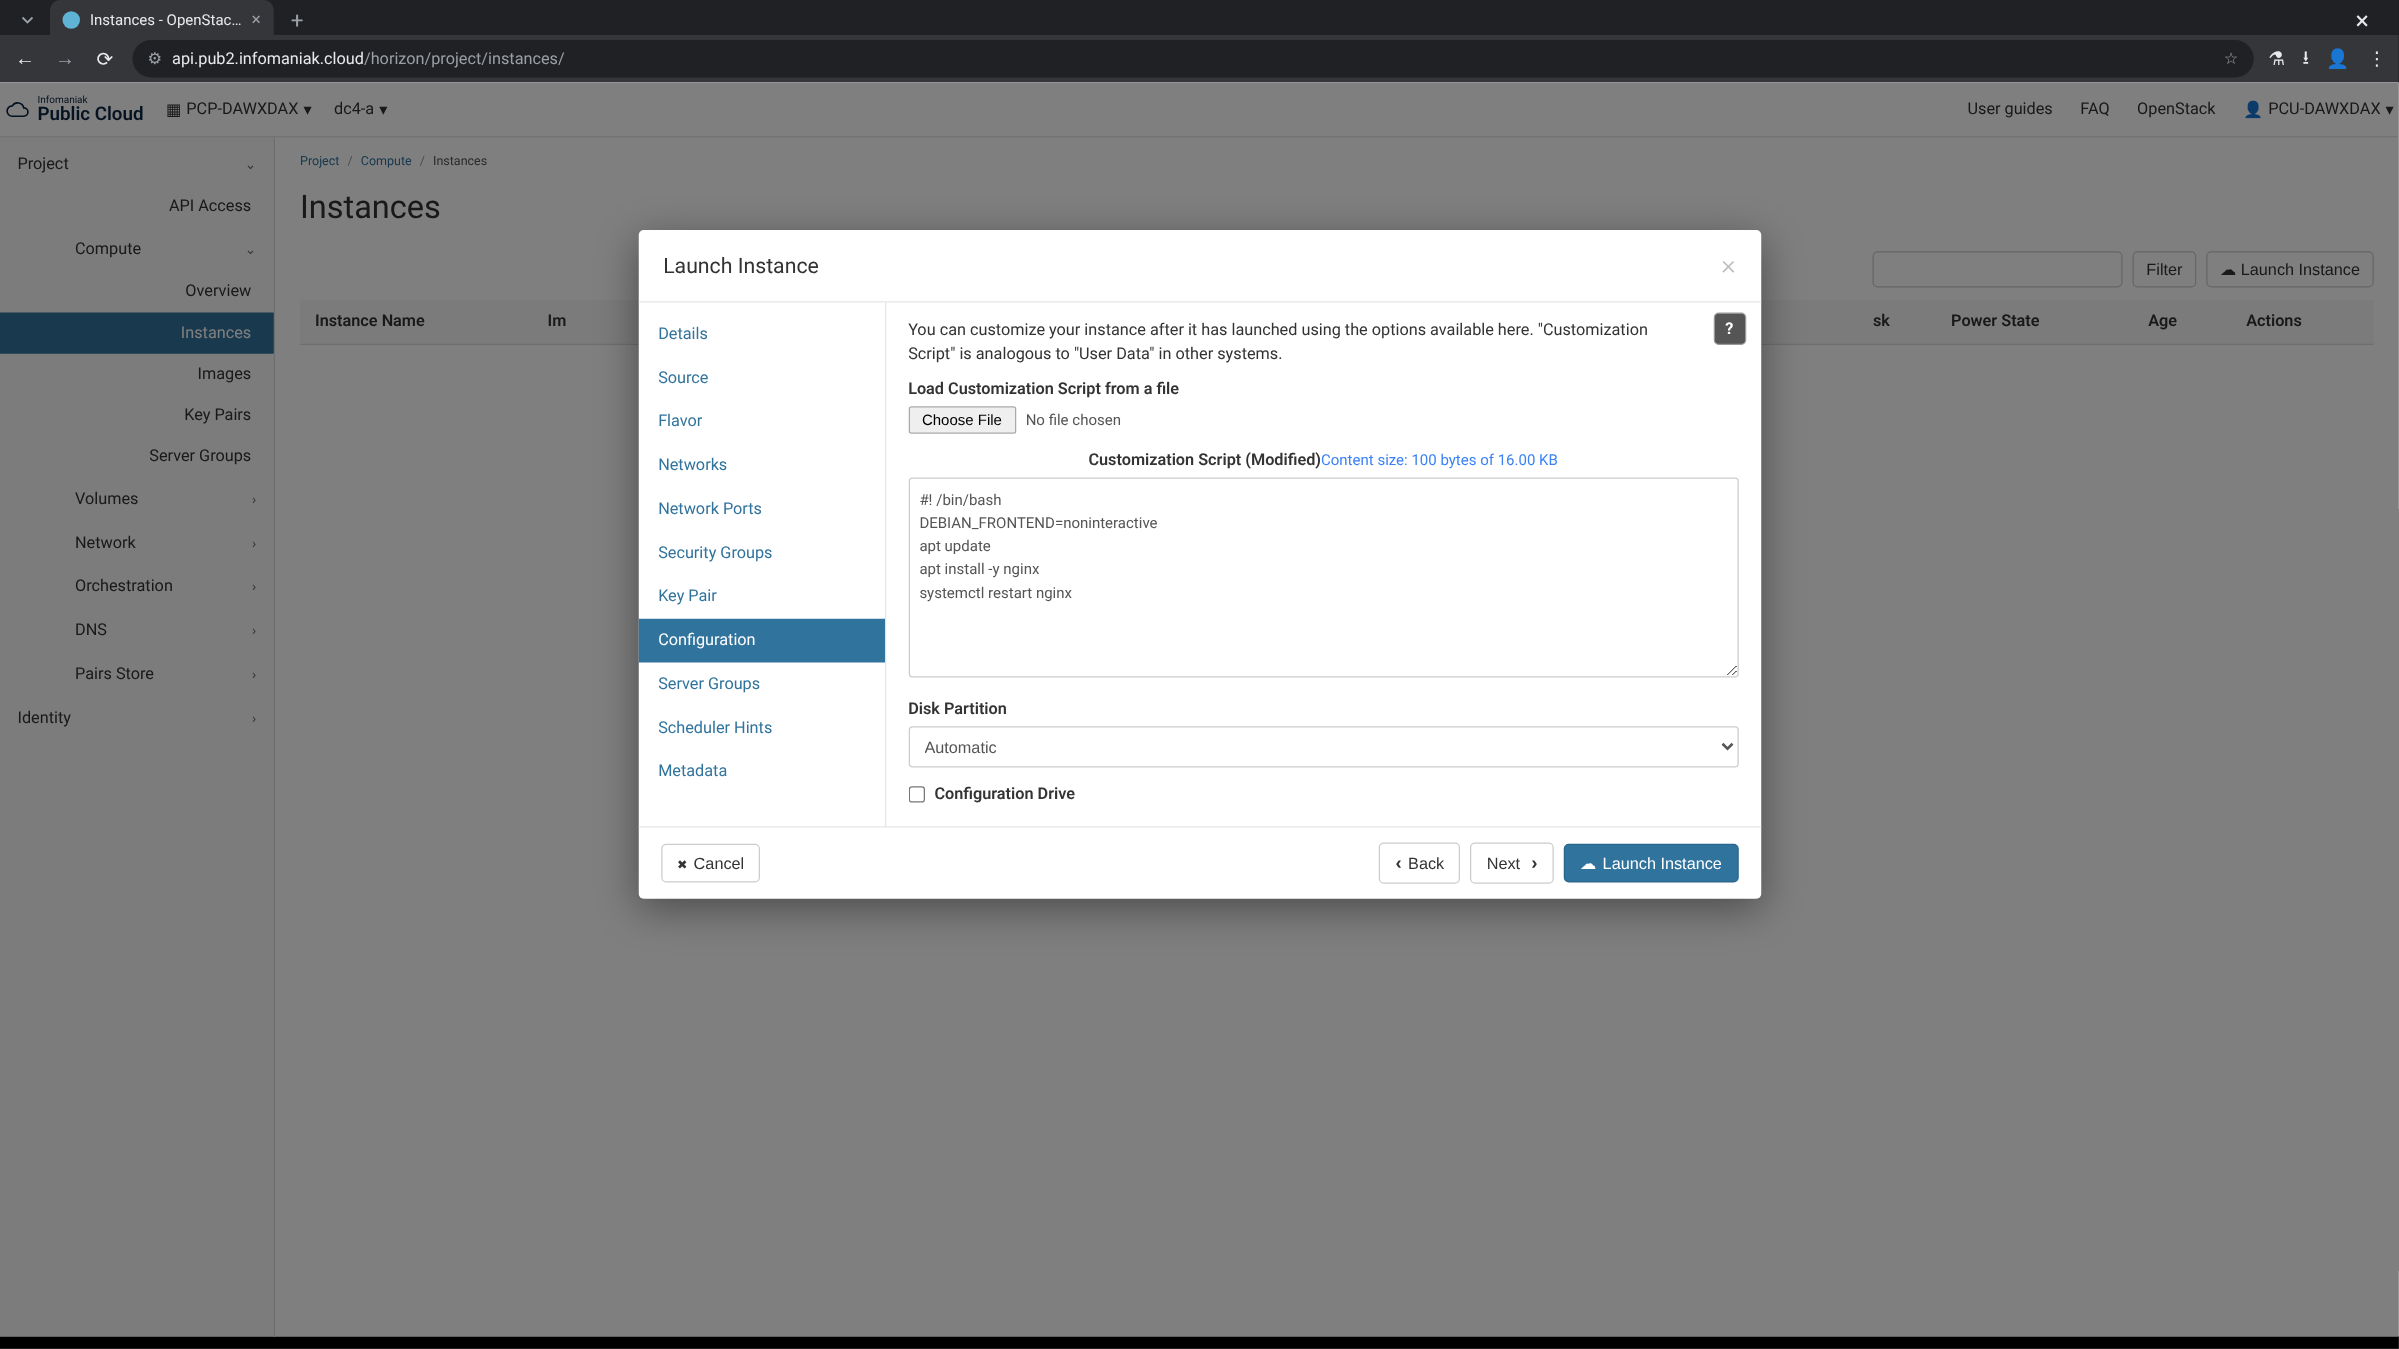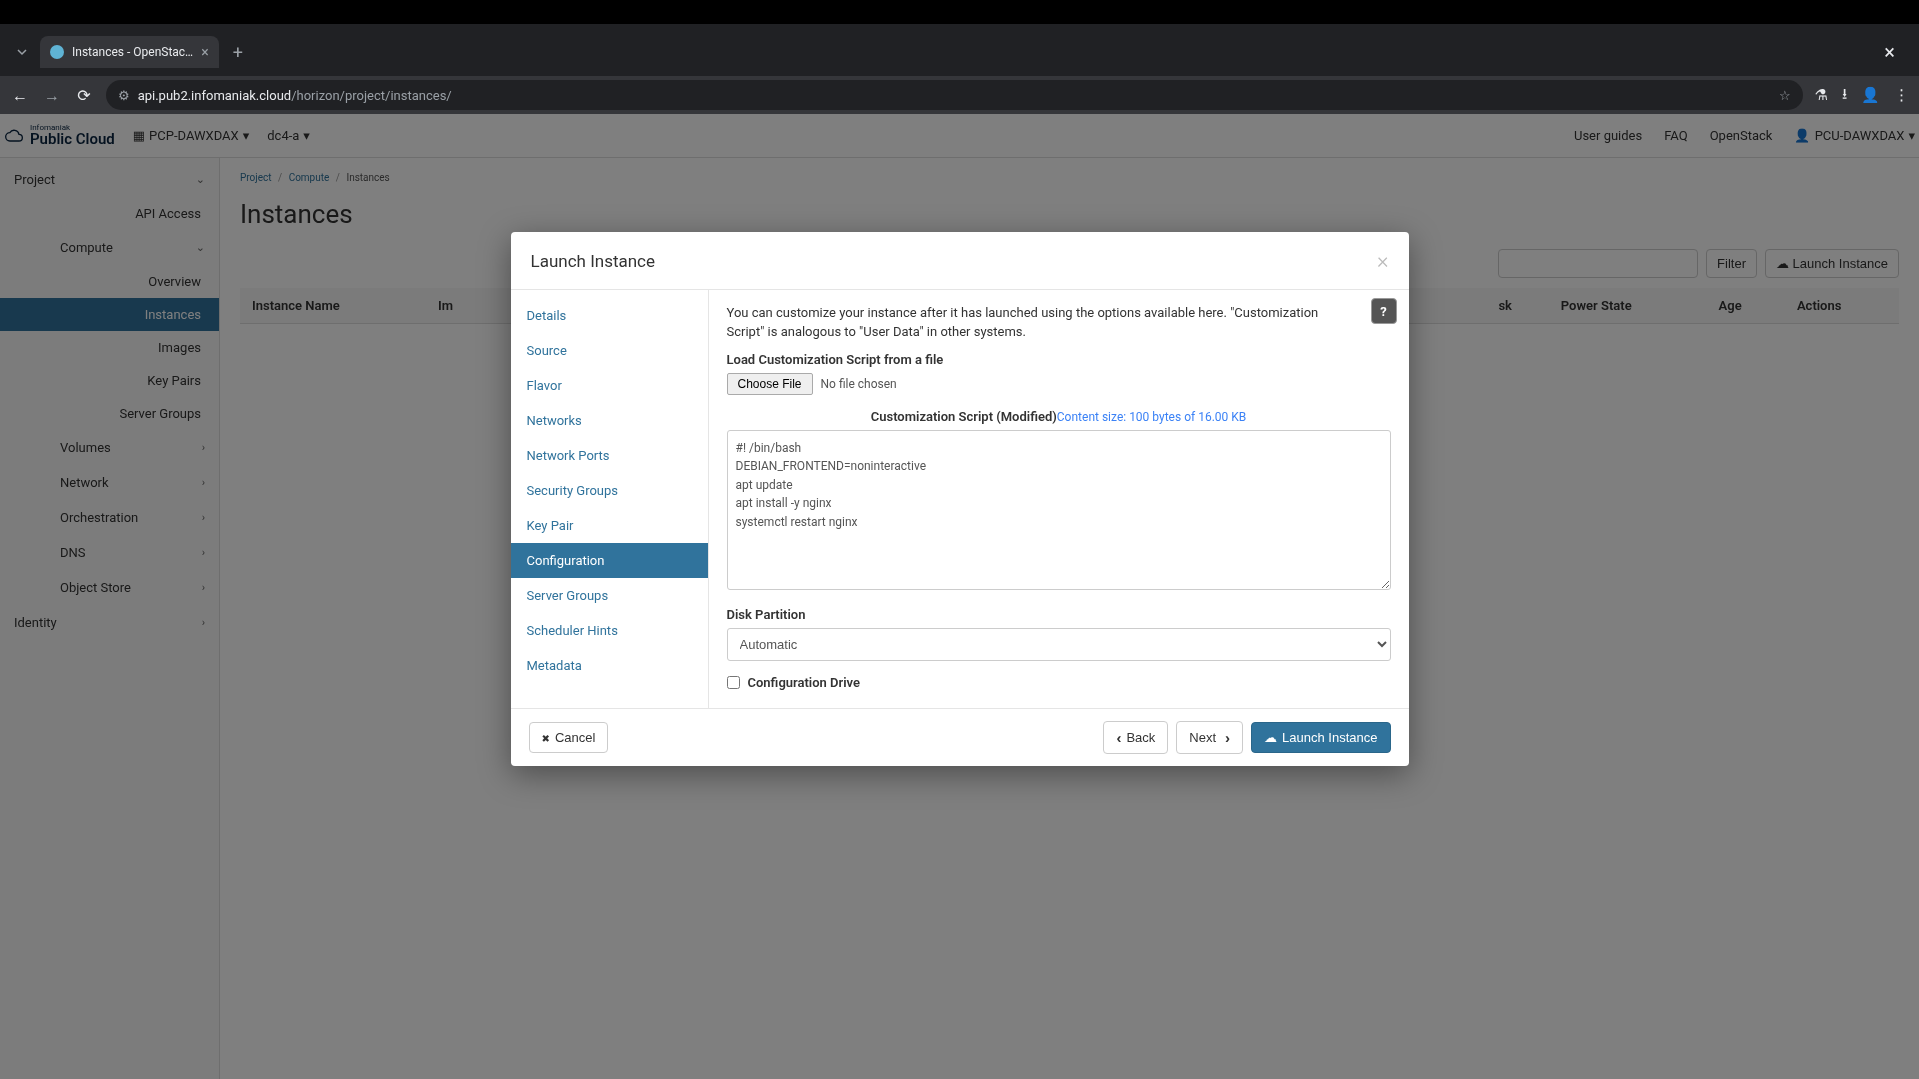--- a/index.html
+++ b/index.html
@@ -9,26 +9,25 @@
   background: #000;
   width: 1919px;
   height: 1079px;
   overflow: hidden;
   position: relative;
 }
 
 
 .browser-chrome { background: #202124; }
 .tab-strip {
-  height: 52px;
+  height: 28px;
   display: flex;
   align-items: center;
   padding: 4px 8px 0 8px;
   gap: 4px;
-  margin-top: 24px;
 }
 .tab-search-btn {
   width: 28px; height: 28px;
   display: flex; align-items: center; justify-content: center;
   color: #9aa0a6;
   border-radius: 6px;
 }
 .tab {
   background: #35363a;
   border-radius: 8px 8px 0 0;
@@ -506,21 +505,21 @@
       </div>
       <div class="sidebar-collapsible">
         <span>Orchestration</span>
         <span class="sidebar-chevron">›</span>
       </div>
       <div class="sidebar-collapsible">
         <span>DNS</span>
         <span class="sidebar-chevron">›</span>
       </div>
       <div class="sidebar-collapsible">
-        <span>Object Store</span>
+        <span>Pairs Store</span>
         <span class="sidebar-chevron">›</span>
       </div>
       <div class="sidebar-top-item">
         <span>Identity</span>
         <span class="sidebar-chevron">›</span>
       </div>
     </div>
 
     <div class="main">
       <div class="breadcrumb">

